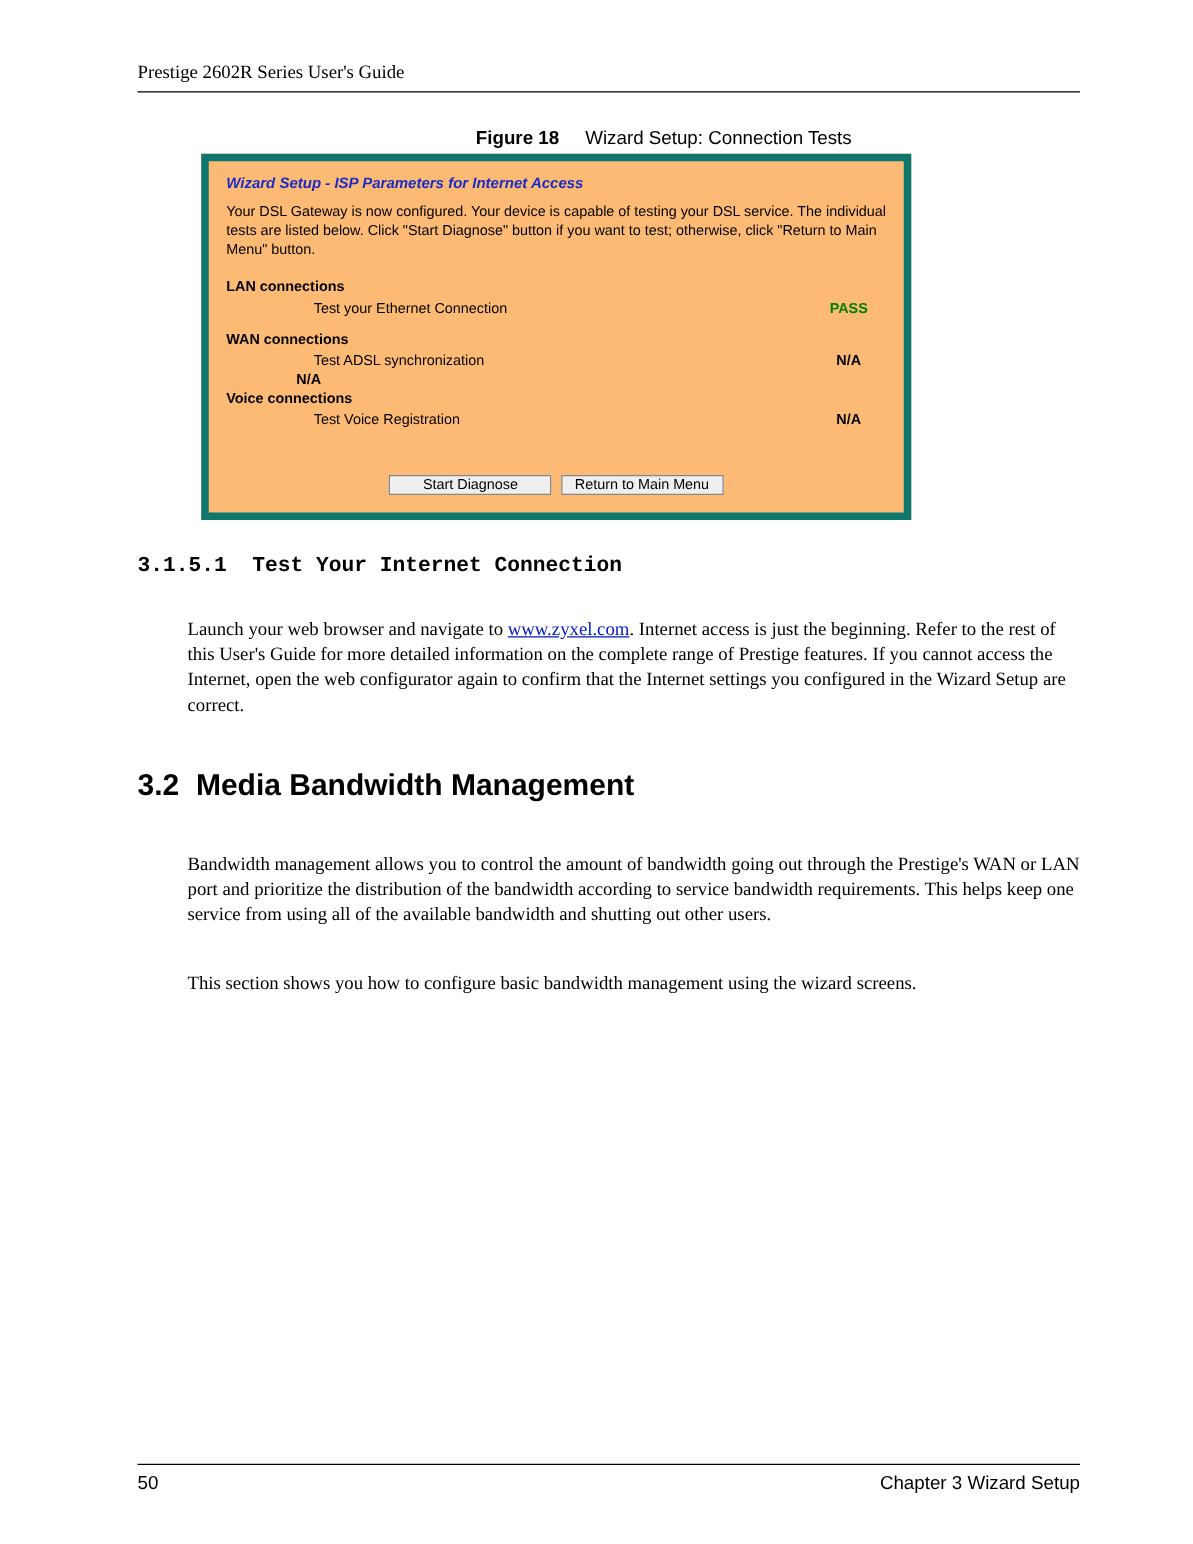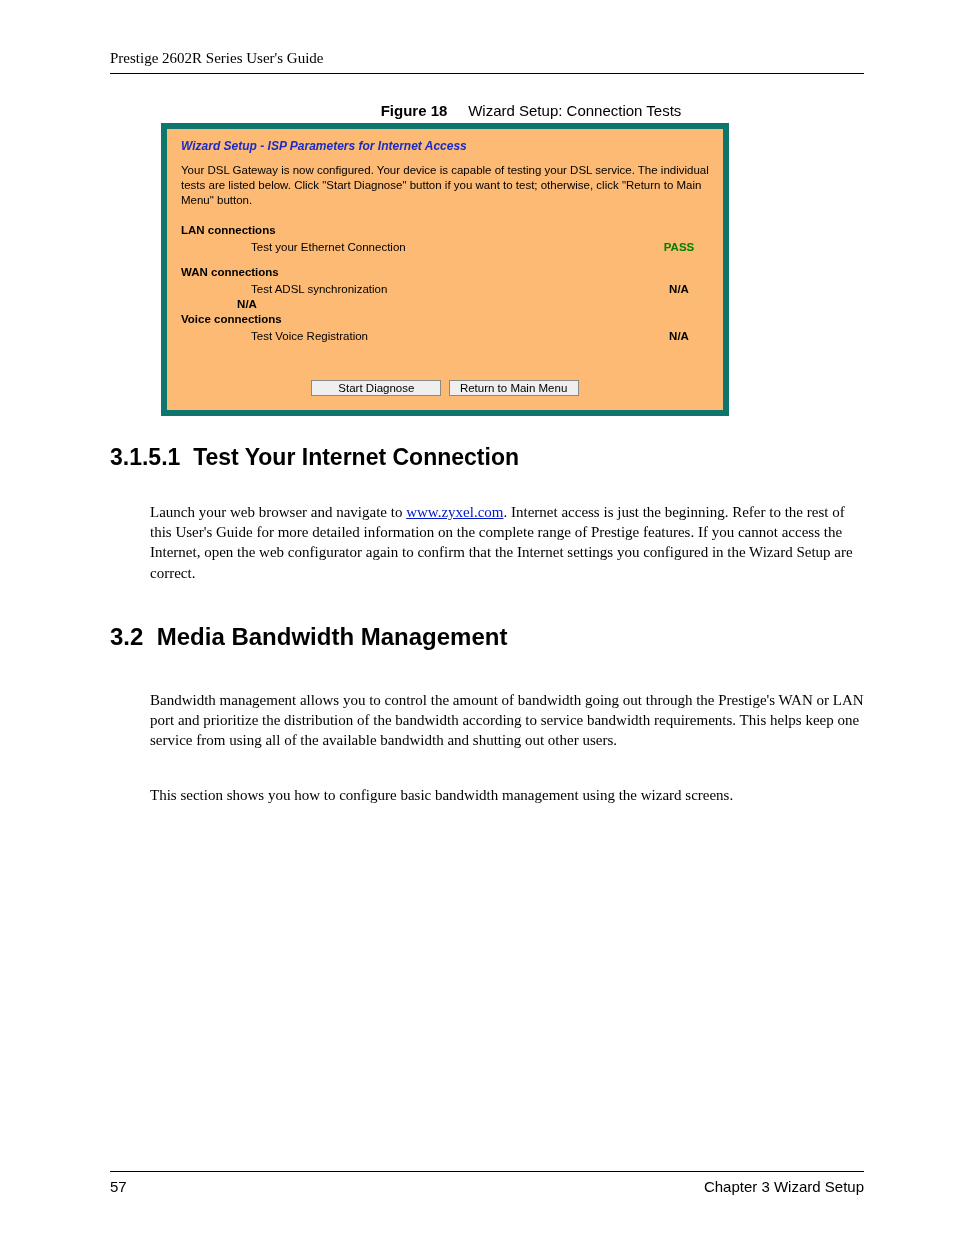--- a/index.html
+++ b/index.html
@@ -87,23 +87,23 @@
     font-family: Tahoma, Arial, Helvetica, sans-serif;
     font-size: 11.5px;
     background: #efefef;
     border: 1px solid #888;
     padding: 1px 10px;
     margin: 0 2px;
     min-width: 130px;
     color: #000;
   }
   .subsection-heading {
-    font-family: Liberation Sans, sans-serif;
-    font-weight: bold;
-    font-size: 23px;
+    font-family: Liberation Mono, monospace;
+    font-weight: bold;
+    font-size: 17px;
     margin-bottom: 16px;
   }
   .body-para {
     margin-left: 40px;
     font-size: 15px;
     line-height: 1.35;
     margin-bottom: 20px;
   }
   .body-para a {
     color: #0018c5;
@@ -185,17 +185,17 @@
     <span>3.2</span>&nbsp;&nbsp;<span>Media Bandwidth Management</span>
   </h2>
 
   <p class="body-para">Bandwidth management allows you to control the amount of bandwidth going out through the Prestige's WAN or LAN port and prioritize the distribution of the bandwidth according to service bandwidth requirements. This helps keep one service from using all of the available bandwidth and shutting out other users.</p>
 
   <p class="body-para">This section shows you how to configure basic bandwidth management using the wizard screens.</p>
 
   <div class="spacer"></div>
 
   <div class="footer">
-    <div>57</div>
+    <div>50</div>
     <div>Chapter 3 Wizard Setup</div>
   </div>
 
 </div>
 
 </body></html>

